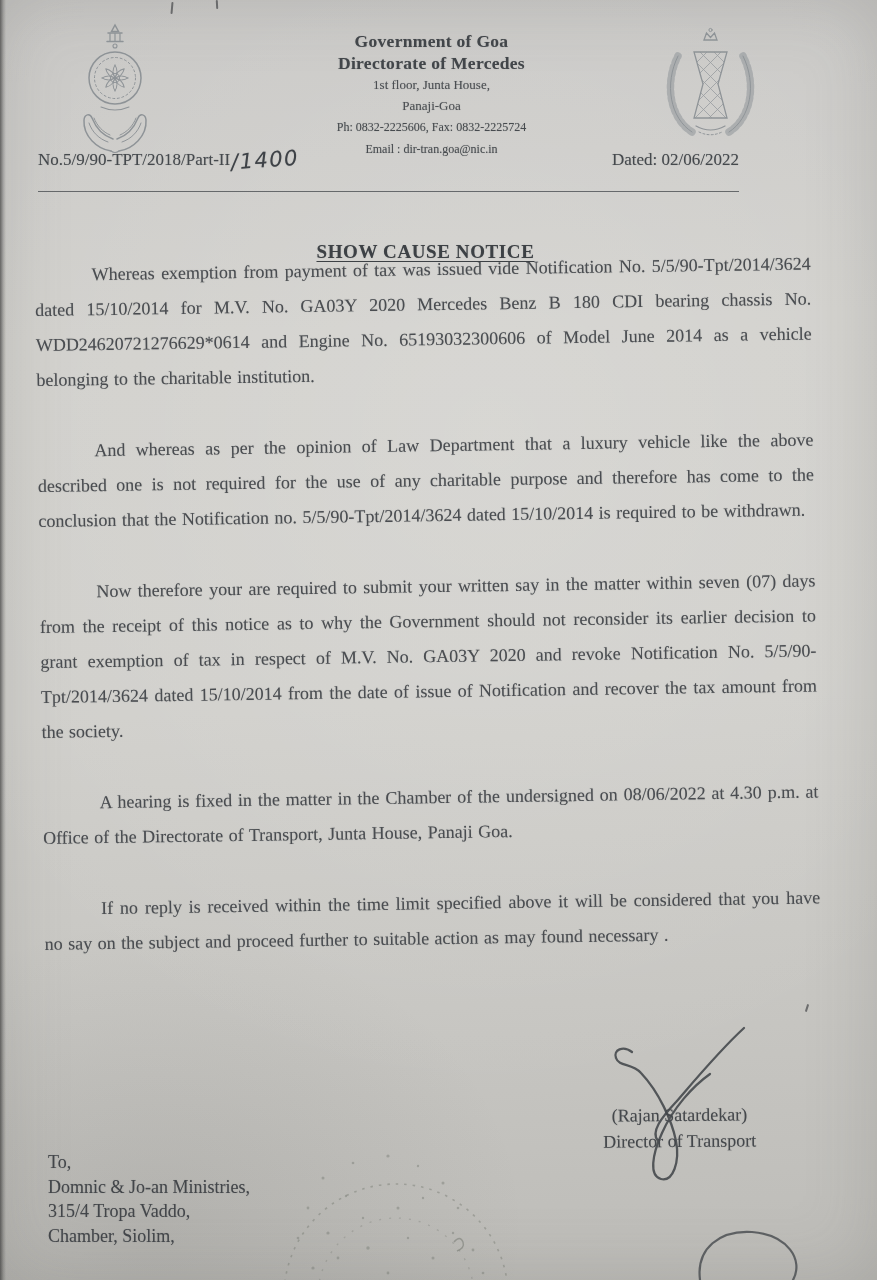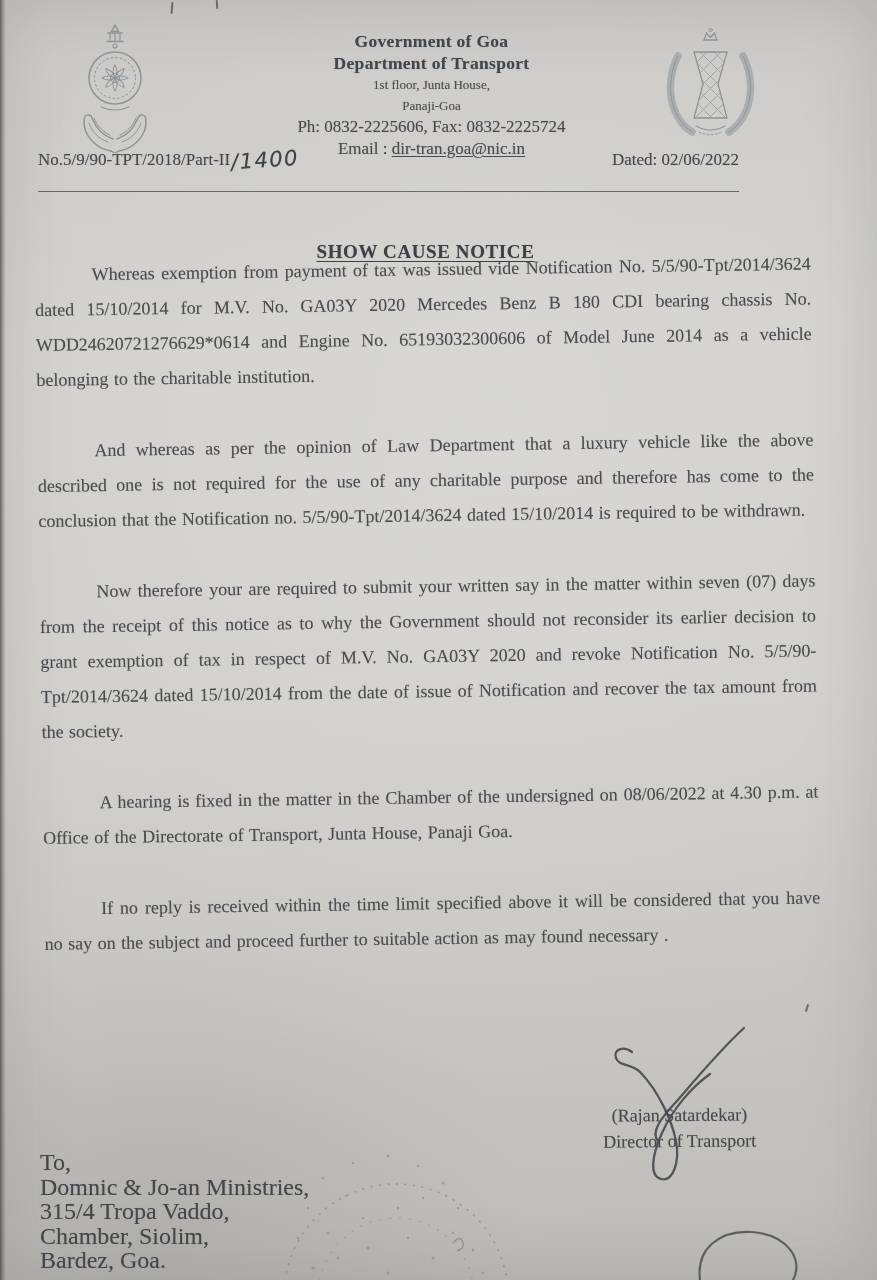--- a/index.html
+++ b/index.html
@@ -15,22 +15,22 @@
   }
   .soft{text-shadow:0 0 1px rgba(70,74,78,.35);}
   .edge-left{position:absolute;left:0;top:0;width:6px;height:100%;
     background:linear-gradient(90deg,rgba(38,38,38,.6),rgba(38,38,38,.2) 55%,rgba(38,38,38,0));}
   .tick{position:absolute;background:rgba(60,62,64,.65);border-radius:1px;}
 
   
   .header-center{position:absolute;top:30px;left:0;right:14px;text-align:center;}
   .org{font-weight:bold;font-size:17.5px;line-height:22px;letter-spacing:.3px;color:#42464a;}
   .addr{font-size:13px;line-height:21px;color:#4b4e52;}
-  .contact{font-size:17px;line-height:22px;color:#474b4f;text-align:center;}
-  .email-underline{text-decoration:underline;text-underline-offset:2px;}
+  .contact{font-size:12px;line-height:22px;color:#474b4f;text-align:center;}
+  .email-underline{text-underline-offset:2px;}
   .emblem{position:absolute;opacity:.85;}
   .emblem-left{left:75px;top:22px;}
   .emblem-right{left:658px;top:26px;}
 
   
   .ref-line{position:absolute;top:150px;left:38px;width:701px;display:flex;align-items:flex-end;
     border-bottom:1.7px solid rgba(72,76,80,.78);padding-bottom:21px;font-size:17px;color:#45494d;}
   .handwritten{font-family:"DejaVu Sans",sans-serif;font-style:italic;font-size:21px;
     letter-spacing:1.5px;color:#3e4247;transform:rotate(-4deg);margin:-9px 0 -2px 1px;}
   .ref-date{margin-left:auto;}
@@ -45,21 +45,21 @@
     text-align:justify;color:#4a4d51;transform:rotate(-0.85deg);transform-origin:0 50%;
     hyphens:none;}
   .body-text p{margin:0 0 36px;text-indent:57px;word-spacing:1px;}
 
   
   .sig-block{position:absolute;left:572px;top:1102px;width:215px;text-align:center;
     font-size:18px;line-height:26px;color:#45484c;transform:rotate(-.5deg);}
   .signature-svg{position:absolute;left:598px;top:1018px;}
 
   
-  .recipient{position:absolute;left:40px;top:1150px;font-size:24px;line-height:24.5px;color:#43464a;}
+  .recipient{position:absolute;left:48px;top:1150px;font-size:18px;line-height:24.5px;color:#43464a;}
 
   .stamp-svg{position:absolute;left:268px;top:1138px;filter:blur(.4px);}
   .oval-svg{position:absolute;left:688px;top:1222px;}
 </style>
 </head>
 <body>
 
 <div class="page">
 
   <div class="edge-left"></div>
@@ -114,21 +114,21 @@
         <path d="M20 30 l70 70 M20 44 l60 60 M20 58 l50 50 M28 26 l55 55 M42 26 l40 40 M56 26 l26 26"></path>
         <path d="M85 30 l-70 70 M85 44 l-60 60 M85 58 l-50 50 M77 26 l-55 55 M63 26 l-40 40 M49 26 l-26 26"></path>
       </g>
       <path d="M38 100 q14.5 8 29 0" stroke-width="1.2"></path>
       <path d="M41 106 q11.5 5.5 23 0" stroke-width="1" stroke-dasharray="2 2.2"></path>
     </g>
   </svg>
 
   <div class="header-center soft">
     <div class="org">Government of Goa</div>
-    <div class="org">Department of Transport</div>
+    <div class="org">Directorate of Mercedes</div>
     <div class="addr">1st floor, Junta House,</div>
     <div class="addr">Panaji-Goa</div>
     <div class="contact">Ph: 0832-2225606, Fax: 0832-2225724</div>
     <div class="contact">
       <span>Email :</span>
       <span class="email-underline">dir-tran.goa@nic.in</span>
     </div>
   </div>
 
   <div class="ref-line soft">
@@ -189,20 +189,19 @@
         <circle cx="78" cy="58" r="1.2"></circle>
       <circle cx="215" cy="135" r="1.3"></circle>
     </g>
   </svg>
 
   <div class="recipient soft">
     <div>To,</div>
     <div>Domnic &amp; Jo-an Ministries,</div>
     <div>315/4 Tropa Vaddo,</div>
     <div>Chamber, Siolim,</div>
-    <div>Bardez, Goa.</div>
   </div>
 
   <svg class="oval-svg" width="125" height="58" viewBox="0 0 125 58">
     <path d="M12 58 C 8 26 32 8 64 10 C 100 13 116 38 105 58" fill="none" stroke="#4c5054" stroke-width="2.2" stroke-linecap="round" opacity=".85"></path>
   </svg>
 
 </div>
 
 </body></html>

